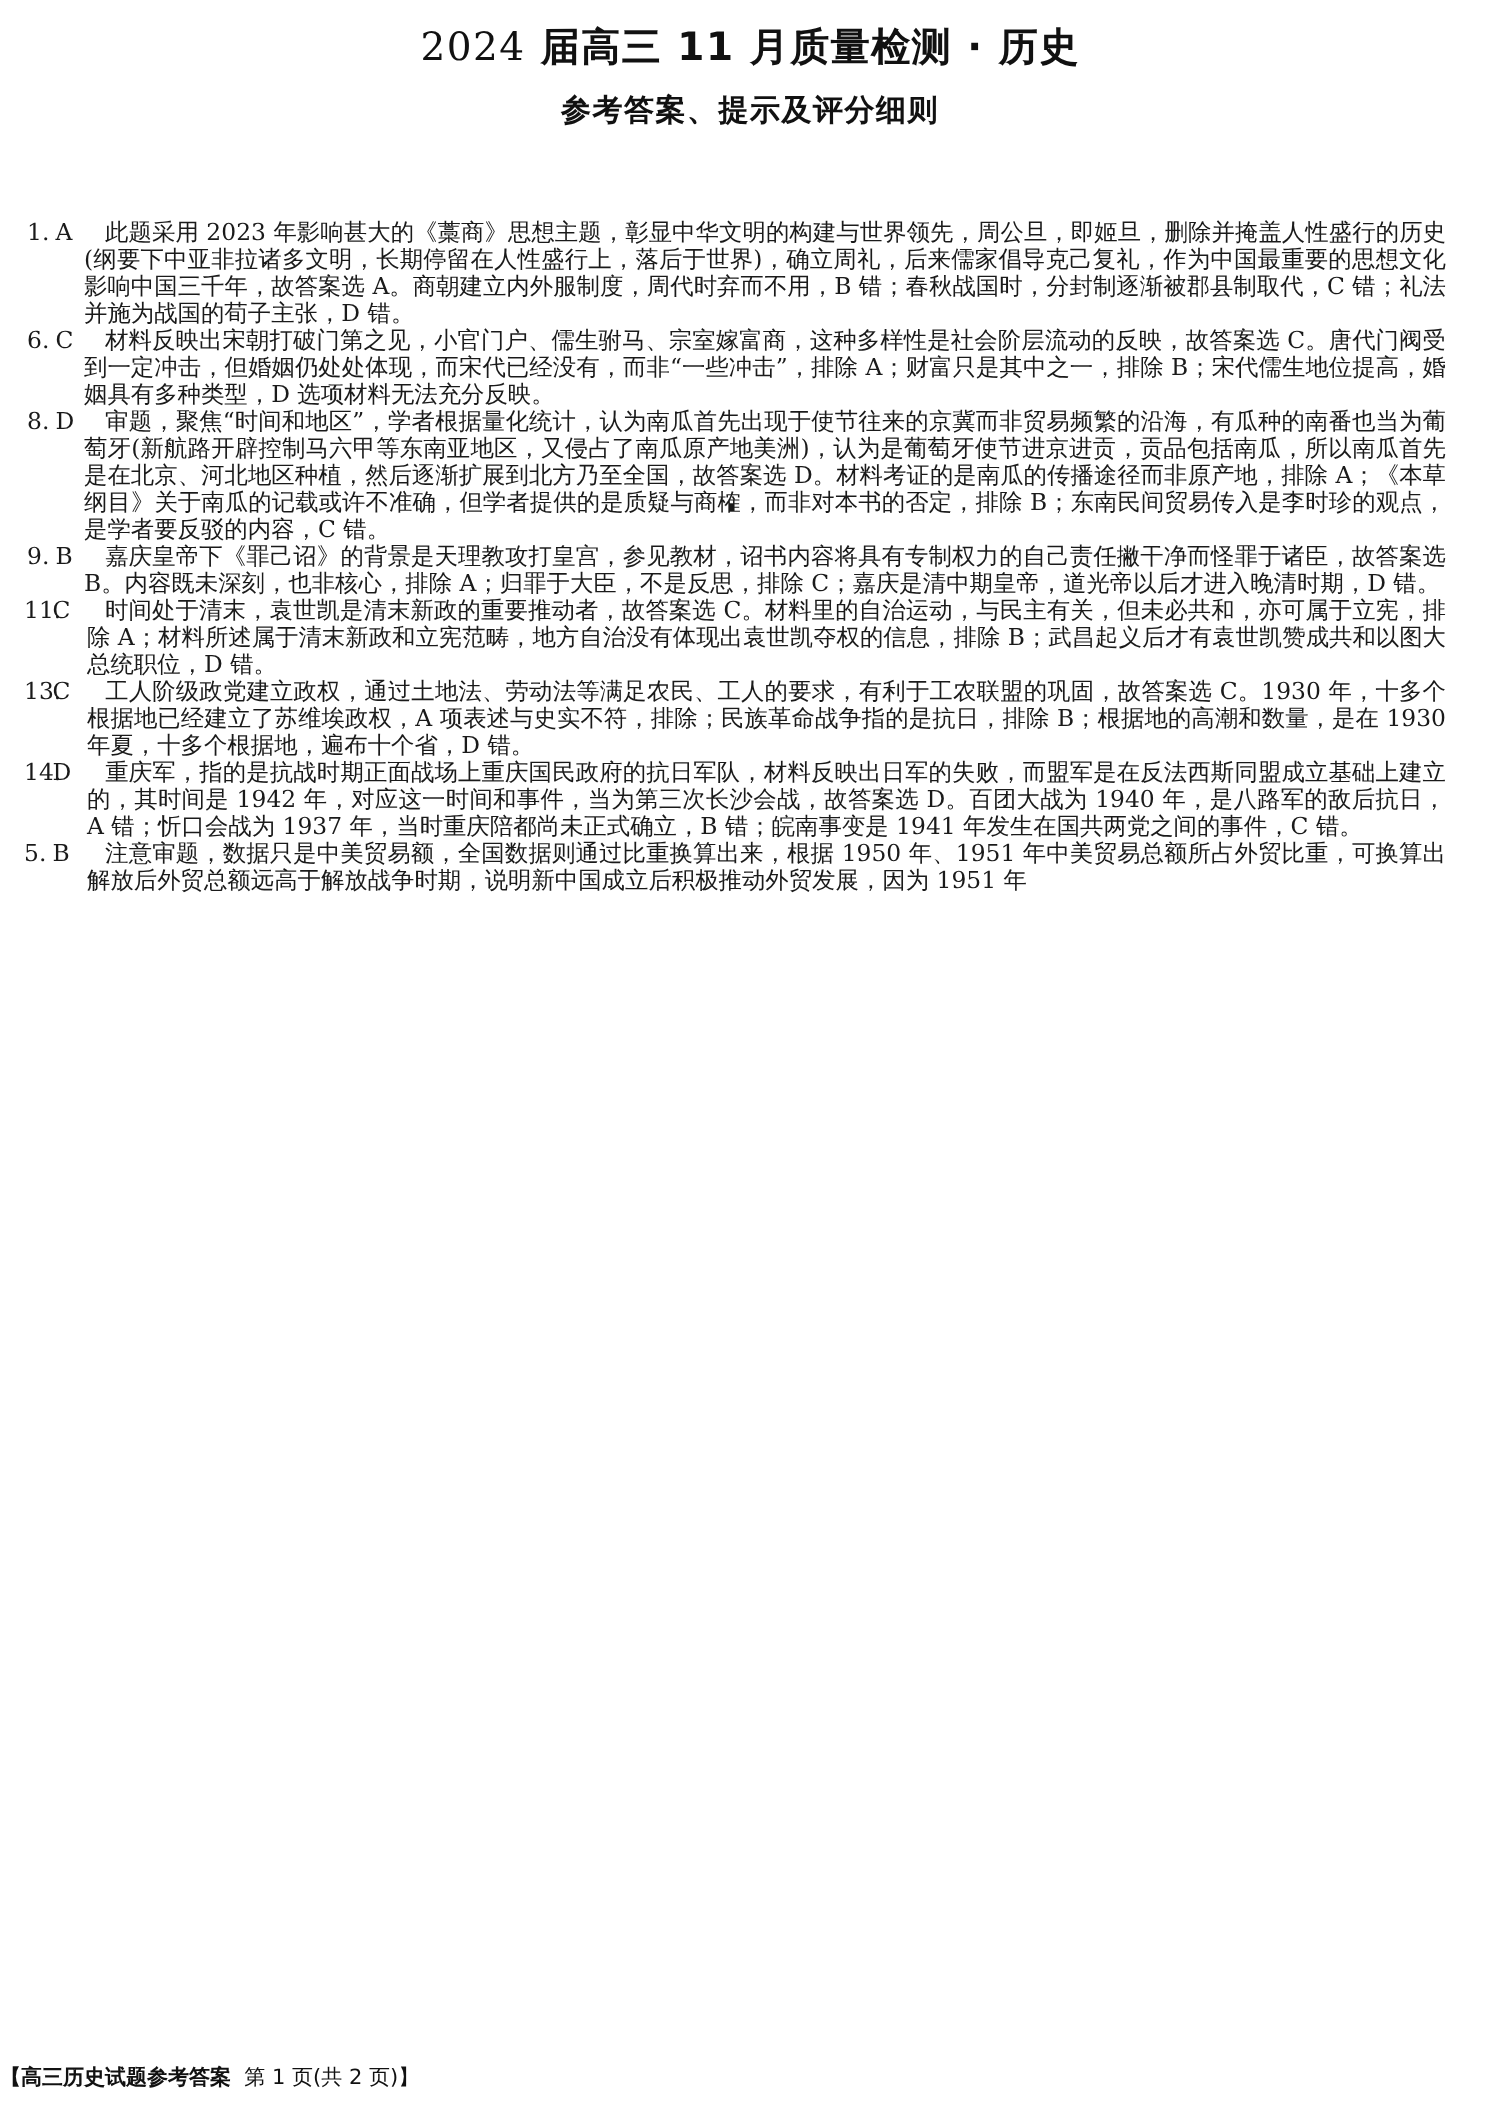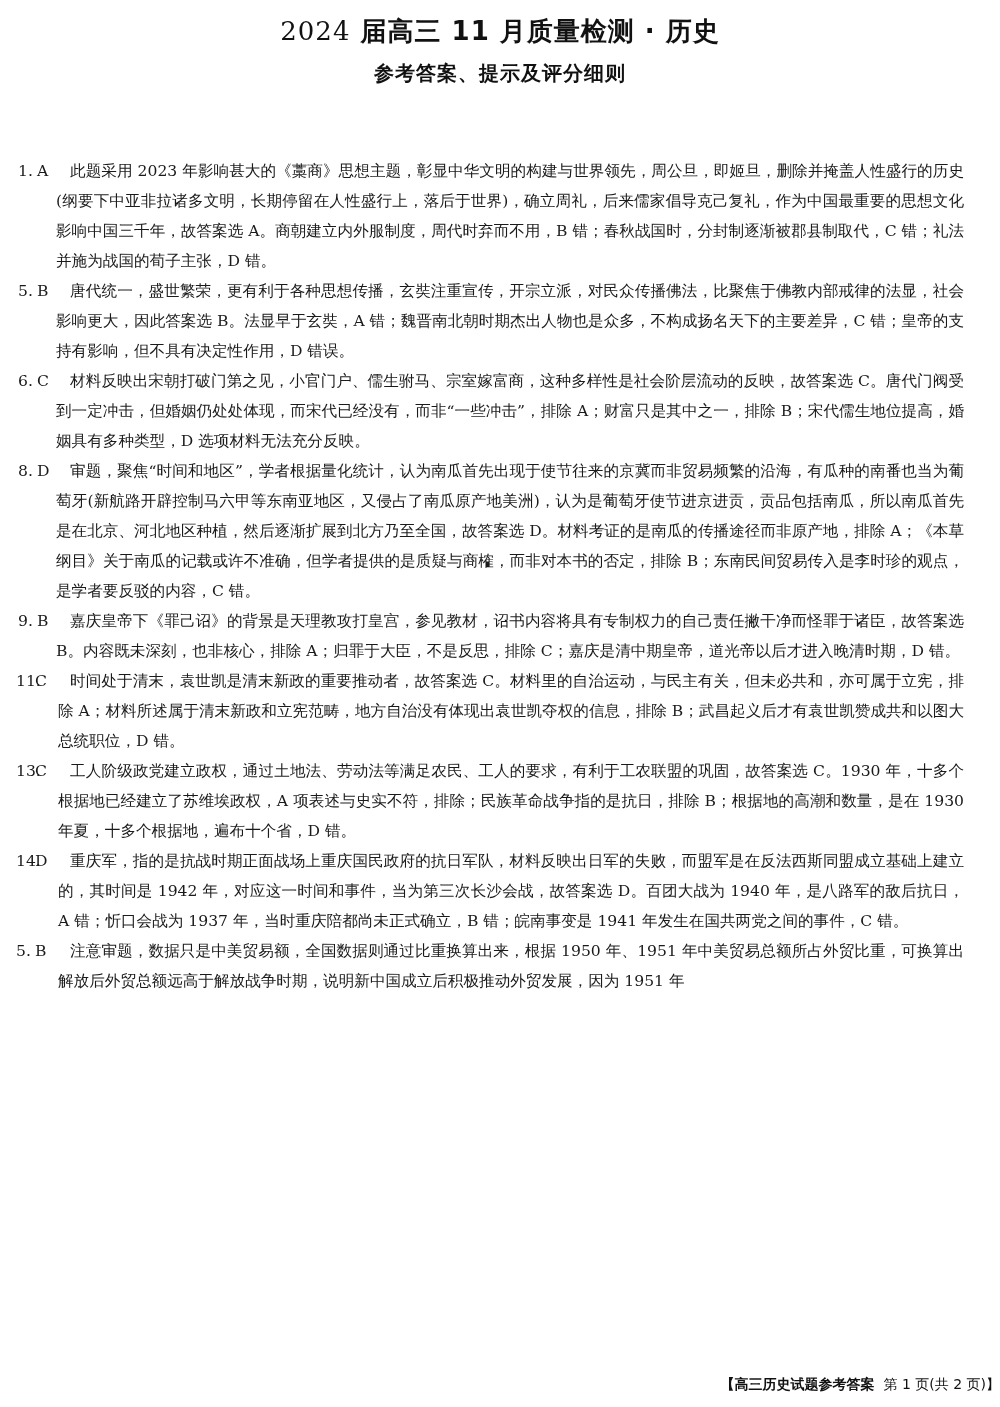--- a/index.html
+++ b/index.html
@@ -13,43 +13,42 @@
     font-family: "DejaVu Sans", "Liberation Sans", sans-serif;
     font-size: 26px; font-weight: bold; letter-spacing: 1px; color: #111;
   }
   .title .year { font-family: "DejaVu Serif", "Liberation Serif", serif; font-weight: normal; }
   .subtitle {
     position: absolute; top: 60px; left: 0; width: 1000px; text-align: center;
     font-family: "DejaVu Sans", "Liberation Sans", sans-serif;
     font-size: 20px; font-weight: bold; color: #111; letter-spacing: 1px;
   }
   .answers {
-    position: absolute; top: 156px; left: 37px; width: 927px;
-    font-size: 15.6px; line-height: 30px;
+    position: absolute; top: 146px; left: 37px; width: 927px;
+    font-size: 15.6px; line-height: 18px;
   }
   .item { text-indent: -19px; padding-left: 19px; text-align: justify; text-align-last: left; margin: 0; }
   .item.wide { text-indent: -21px; padding-left: 21px; }
   .qnum { display: inline-block; min-width: 19px; }
   .qans { display: inline-block; margin-right: 14px; }
   .footer {
-    position: absolute; top: 1376px; left: 0; width: 1000px; text-align: right;
+    position: absolute; top: 1376px; left: 0; width: 1000px; text-align: left;
     font-size: 14px; color: #111;
     font-family: "DejaVu Sans", "Liberation Sans", sans-serif;
   }
   .footer .b { font-weight: bold; }
 </style>
 </head>
 <body>
 
 <div class="title"><span class="year">2024</span> <span>届高三 11 月质量检测 · 历史</span></div>
 <div class="subtitle">参考答案、提示及评分细则</div>
 
 <div class="answers">
   <p class="item"><span class="qnum">1.</span><span class="qans">A</span><span>此题采用 2023 年影响甚大的《藁商》思想主题，彰显中华文明的构建与世界领先，周公旦，即姬旦，删除并掩盖人性盛行的历史(纲要下中亚非拉诸多文明，长期停留在人性盛行上，落后于世界)，确立周礼，后来儒家倡导克己复礼，作为中国最重要的思想文化影响中国三千年，故答案选 A。商朝建立内外服制度，周代时弃而不用，B 错；春秋战国时，分封制逐渐被郡县制取代，C 错；礼法并施为战国的荀子主张，D 错。</span></p>
-  <p class="item"><span class="qnum">5.</span><span class="qans">B</span><span>唐代统一，盛世繁荣，更有利于各种思想传播，玄奘注重宣传，开宗立派，对民众传播佛法，比聚焦于佛教内部戒律的法显，社会影响更大，因此答案选 B。法显早于玄奘，A 错；魏晋南北朝时期杰出人物也是众多，不构成扬名天下的主要差异，C 错；皇帝的支持有影响，但不具有决定性作用，D 错误。</span></p>
   <p class="item"><span class="qnum">6.</span><span class="qans">C</span><span>材料反映出宋朝打破门第之见，小官门户、儒生驸马、宗室嫁富商，这种多样性是社会阶层流动的反映，故答案选 C。唐代门阀受到一定冲击，但婚姻仍处处体现，而宋代已经没有，而非“一些冲击”，排除 A；财富只是其中之一，排除 B；宋代儒生地位提高，婚姻具有多种类型，D 选项材料无法充分反映。</span></p>
   <p class="item"><span class="qnum">8.</span><span class="qans">D</span><span>审题，聚焦“时间和地区”，学者根据量化统计，认为南瓜首先出现于使节往来的京冀而非贸易频繁的沿海，有瓜种的南番也当为葡萄牙(新航路开辟控制马六甲等东南亚地区，又侵占了南瓜原产地美洲)，认为是葡萄牙使节进京进贡，贡品包括南瓜，所以南瓜首先是在北京、河北地区种植，然后逐渐扩展到北方乃至全国，故答案选 D。材料考证的是南瓜的传播途径而非原产地，排除 A；《本草纲目》关于南瓜的记载或许不准确，但学者提供的是质疑与商榷，而非对本书的否定，排除 B；东南民间贸易传入是李时珍的观点，是学者要反驳的内容，C 错。</span></p>
   <p class="item"><span class="qnum">9.</span><span class="qans">B</span><span>嘉庆皇帝下《罪己诏》的背景是天理教攻打皇宫，参见教材，诏书内容将具有专制权力的自己责任撇干净而怪罪于诸臣，故答案选 B。内容既未深刻，也非核心，排除 A；归罪于大臣，不是反思，排除 C；嘉庆是清中期皇帝，道光帝以后才进入晚清时期，D 错。</span></p>
   <p class="item wide"><span class="qnum">11.</span><span class="qans">C</span><span>时间处于清末，袁世凯是清末新政的重要推动者，故答案选 C。材料里的自治运动，与民主有关，但未必共和，亦可属于立宪，排除 A；材料所述属于清末新政和立宪范畴，地方自治没有体现出袁世凯夺权的信息，排除 B；武昌起义后才有袁世凯赞成共和以图大总统职位，D 错。</span></p>
   <p class="item wide"><span class="qnum">13.</span><span class="qans">C</span><span>工人阶级政党建立政权，通过土地法、劳动法等满足农民、工人的要求，有利于工农联盟的巩固，故答案选 C。1930 年，十多个根据地已经建立了苏维埃政权，A 项表述与史实不符，排除；民族革命战争指的是抗日，排除 B；根据地的高潮和数量，是在 1930 年夏，十多个根据地，遍布十个省，D 错。</span></p>
   <p class="item wide"><span class="qnum">14.</span><span class="qans">D</span><span>重庆军，指的是抗战时期正面战场上重庆国民政府的抗日军队，材料反映出日军的失败，而盟军是在反法西斯同盟成立基础上建立的，其时间是 1942 年，对应这一时间和事件，当为第三次长沙会战，故答案选 D。百团大战为 1940 年，是八路军的敌后抗日，A 错；忻口会战为 1937 年，当时重庆陪都尚未正式确立，B 错；皖南事变是 1941 年发生在国共两党之间的事件，C 错。</span></p>
   <p class="item wide"><span class="qnum">5.</span><span class="qans">B</span><span>注意审题，数据只是中美贸易额，全国数据则通过比重换算出来，根据 1950 年、1951 年中美贸易总额所占外贸比重，可换算出解放后外贸总额远高于解放战争时期，说明新中国成立后积极推动外贸发展，因为 1951 年</span></p>
 </div>
 
 <div class="footer"><span class="b">【高三历史试题参考答案</span>&nbsp;&nbsp;<span>第 1 页(共 2 页)】</span></div>

